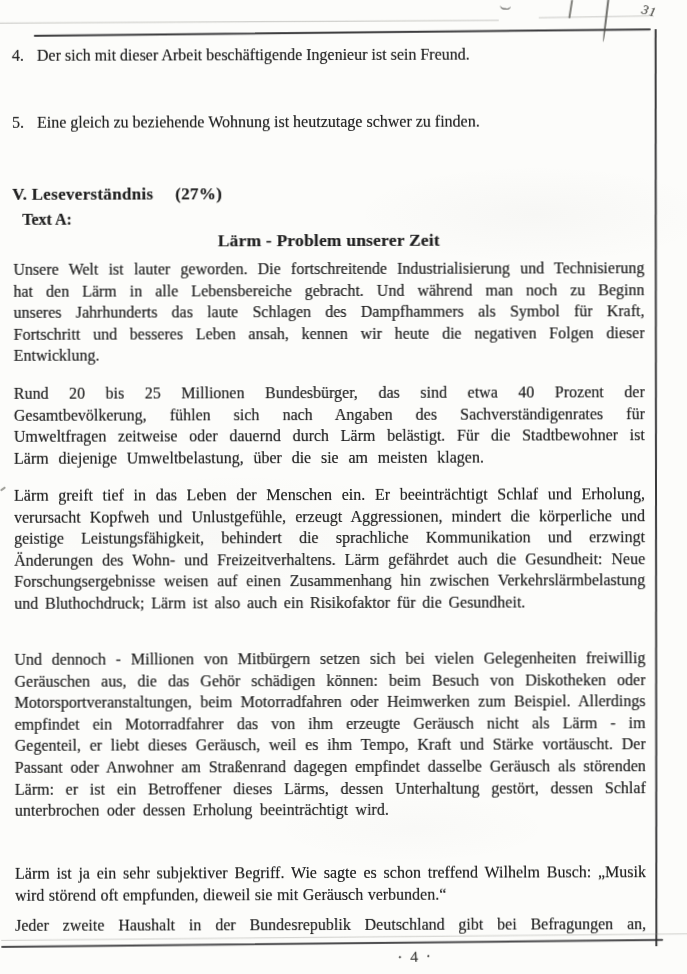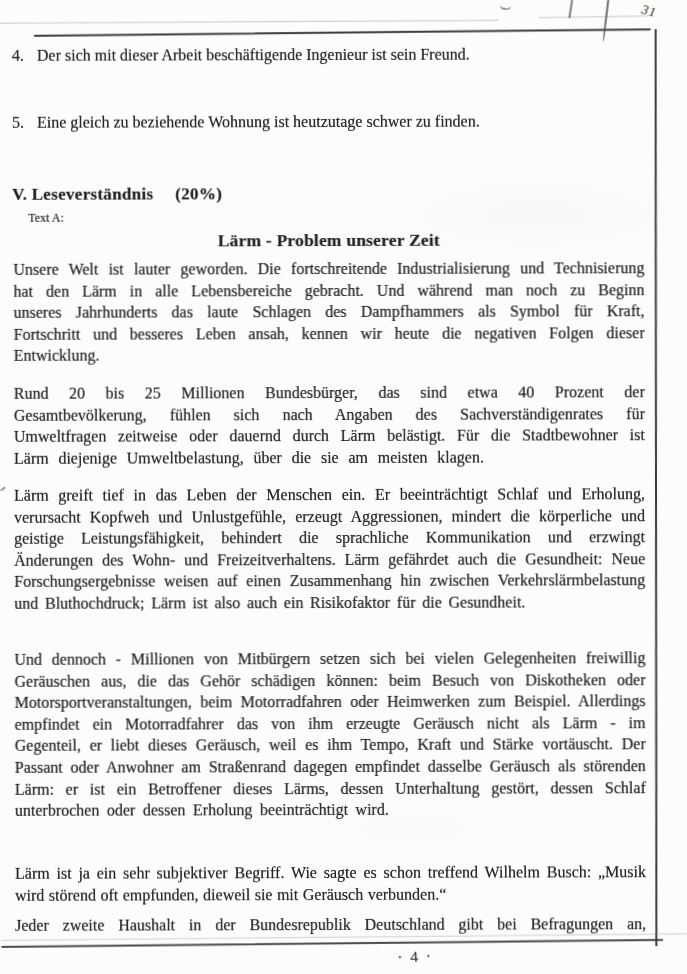--- a/index.html
+++ b/index.html
@@ -85,21 +85,21 @@
   .item-num { width: 25px; flex: none; }
   .item-4 { top: 44px; }
   .item-5 { top: 111px; }
 
   .section-heading {
     position: absolute; left: 13px; top: 184px;
     font-weight: bold; font-size: 17px; letter-spacing: 0.3px;
   }
   .section-points { margin-left: 22px; }
   .text-label {
-    position: absolute; left: 29px; top: 210px; font-size: 12px;
+    position: absolute; left: 23px; top: 210px; font-size: 16px; font-weight: bold;
   }
   .doc-title {
     position: absolute; left: 14px; right: 42px; top: 230px;
     text-align: center; font-weight: bold; font-size: 17.5px; letter-spacing: 0.2px;
   }
 
   .para {
     position: absolute; left: 14px; right: 42px; margin: 0;
     font-size: 16px; line-height: 21.6px; text-align: justify;
     hyphens: none;
@@ -138,21 +138,21 @@
   <div class="item item-4 txt">
     <span class="item-num">4.</span>
     <span class="item-text">Der sich mit dieser Arbeit beschäftigende Ingenieur ist sein Freund.</span>
   </div>
   <div class="item item-5 txt">
     <span class="item-num">5.</span>
     <span class="item-text">Eine gleich zu beziehende Wohnung ist heutzutage schwer zu finden.</span>
   </div>
 
   <div class="section-heading txt">
-    <span>V. Leseverständnis</span><span class="section-points">(20%)</span>
+    <span>V. Leseverständnis</span><span class="section-points">(27%)</span>
   </div>
   <div class="text-label txt">Text A:</div>
   <div class="doc-title txt">Lärm - Problem unserer Zeit</div>
 
   <p class="para p1 txt">Unsere Welt ist lauter geworden. Die fortschreitende Industrialisierung und Technisierung hat den Lärm in alle Lebensbereiche gebracht. Und während man noch zu Beginn unseres Jahrhunderts das laute Schlagen des Dampfhammers als Symbol für Kraft, Fortschritt und besseres Leben ansah, kennen wir heute die negativen Folgen dieser Entwicklung.</p>
   <p class="para p2 txt">Rund 20 bis 25 Millionen Bundesbürger, das sind etwa 40 Prozent der Gesamtbevölkerung, fühlen sich nach Angaben des Sachverständigenrates für Umweltfragen zeitweise oder dauernd durch Lärm belästigt. Für die Stadtbewohner ist Lärm diejenige Umweltbelastung, über die sie am meisten klagen.</p>
   <p class="para p3 txt">Lärm greift tief in das Leben der Menschen ein. Er beeinträchtigt Schlaf und Erholung, verursacht Kopfweh und Unlustgefühle, erzeugt Aggressionen, mindert die körperliche und geistige Leistungsfähigkeit, behindert die sprachliche Kommunikation und erzwingt Änderungen des Wohn- und Freizeitverhaltens. Lärm gefährdet auch die Gesundheit: Neue Forschungsergebnisse weisen auf einen Zusammenhang hin zwischen Verkehrslärmbelastung und Bluthochdruck; Lärm ist also auch ein Risikofaktor für die Gesundheit.</p>
   <p class="para p4 txt">Und dennoch  - Millionen von Mitbürgern setzen sich bei vielen Gelegenheiten freiwillig Geräuschen aus, die das Gehör schädigen können: beim Besuch von Diskotheken oder Motorsportveranstaltungen, beim Motorradfahren oder Heimwerken zum Beispiel. Allerdings empfindet ein Motorradfahrer das von ihm erzeugte Geräusch nicht als Lärm - im Gegenteil, er liebt dieses Geräusch, weil es ihm Tempo, Kraft und Stärke vortäuscht. Der Passant oder Anwohner am Straßenrand dagegen empfindet dasselbe Geräusch als störenden Lärm: er ist ein Betroffener dieses Lärms, dessen Unterhaltung gestört, dessen Schlaf unterbrochen oder dessen Erholung beeinträchtigt wird.</p>
   <p class="para p5 txt">Lärm ist ja ein sehr subjektiver Begriff. Wie sagte es schon treffend Wilhelm Busch: „Musik wird störend oft empfunden, dieweil sie mit Geräusch verbunden.“</p>
   <p class="para p6 txt">Jeder zweite Haushalt in der Bundesrepublik Deutschland gibt bei Befragungen an,</p>

